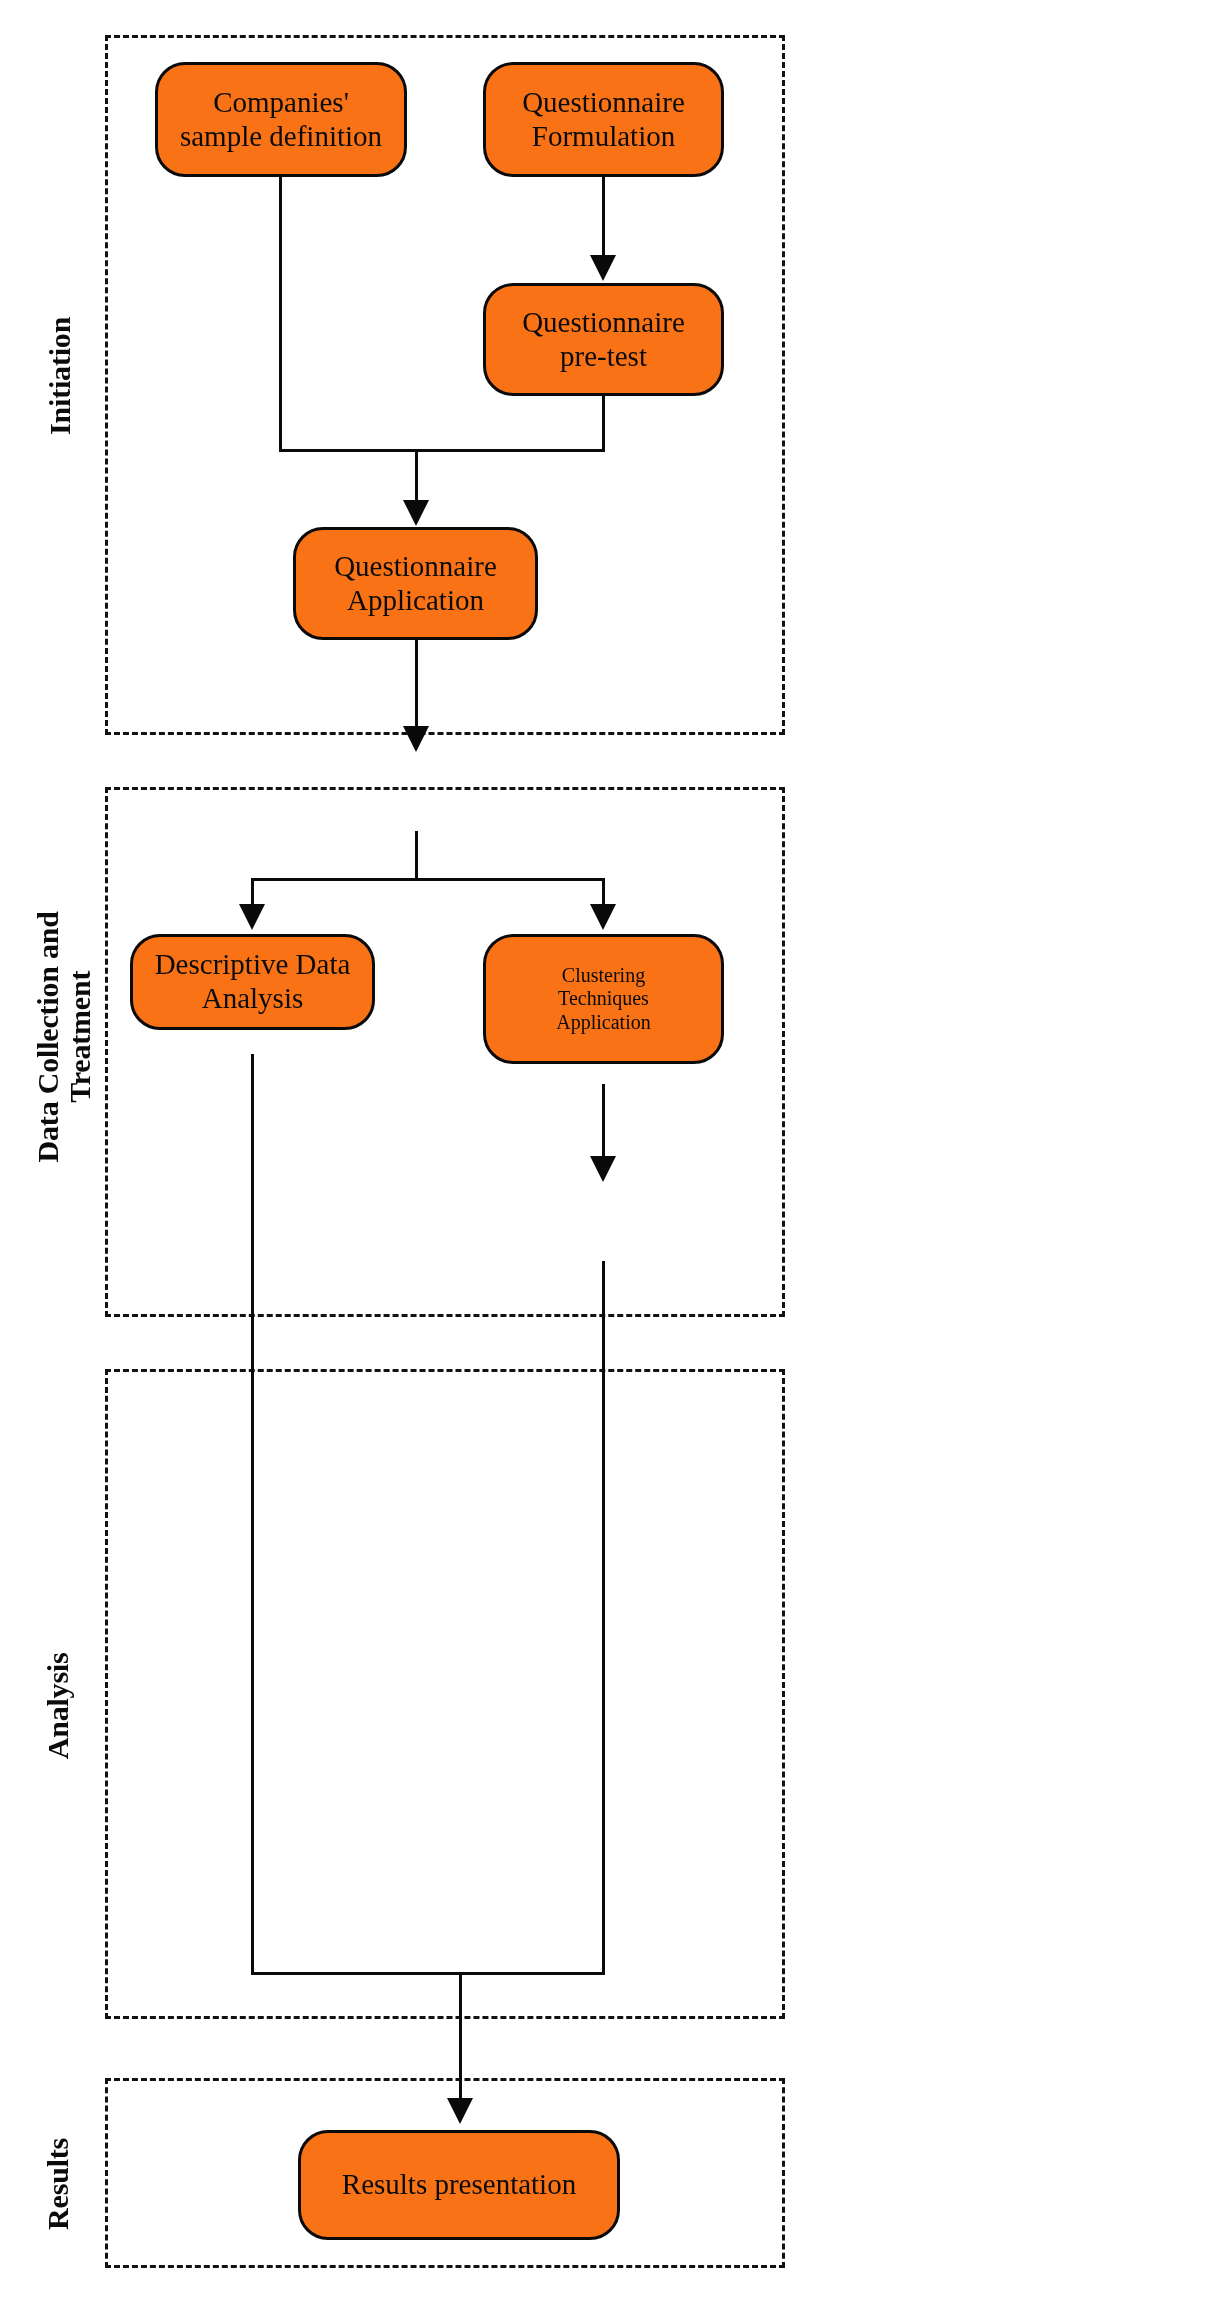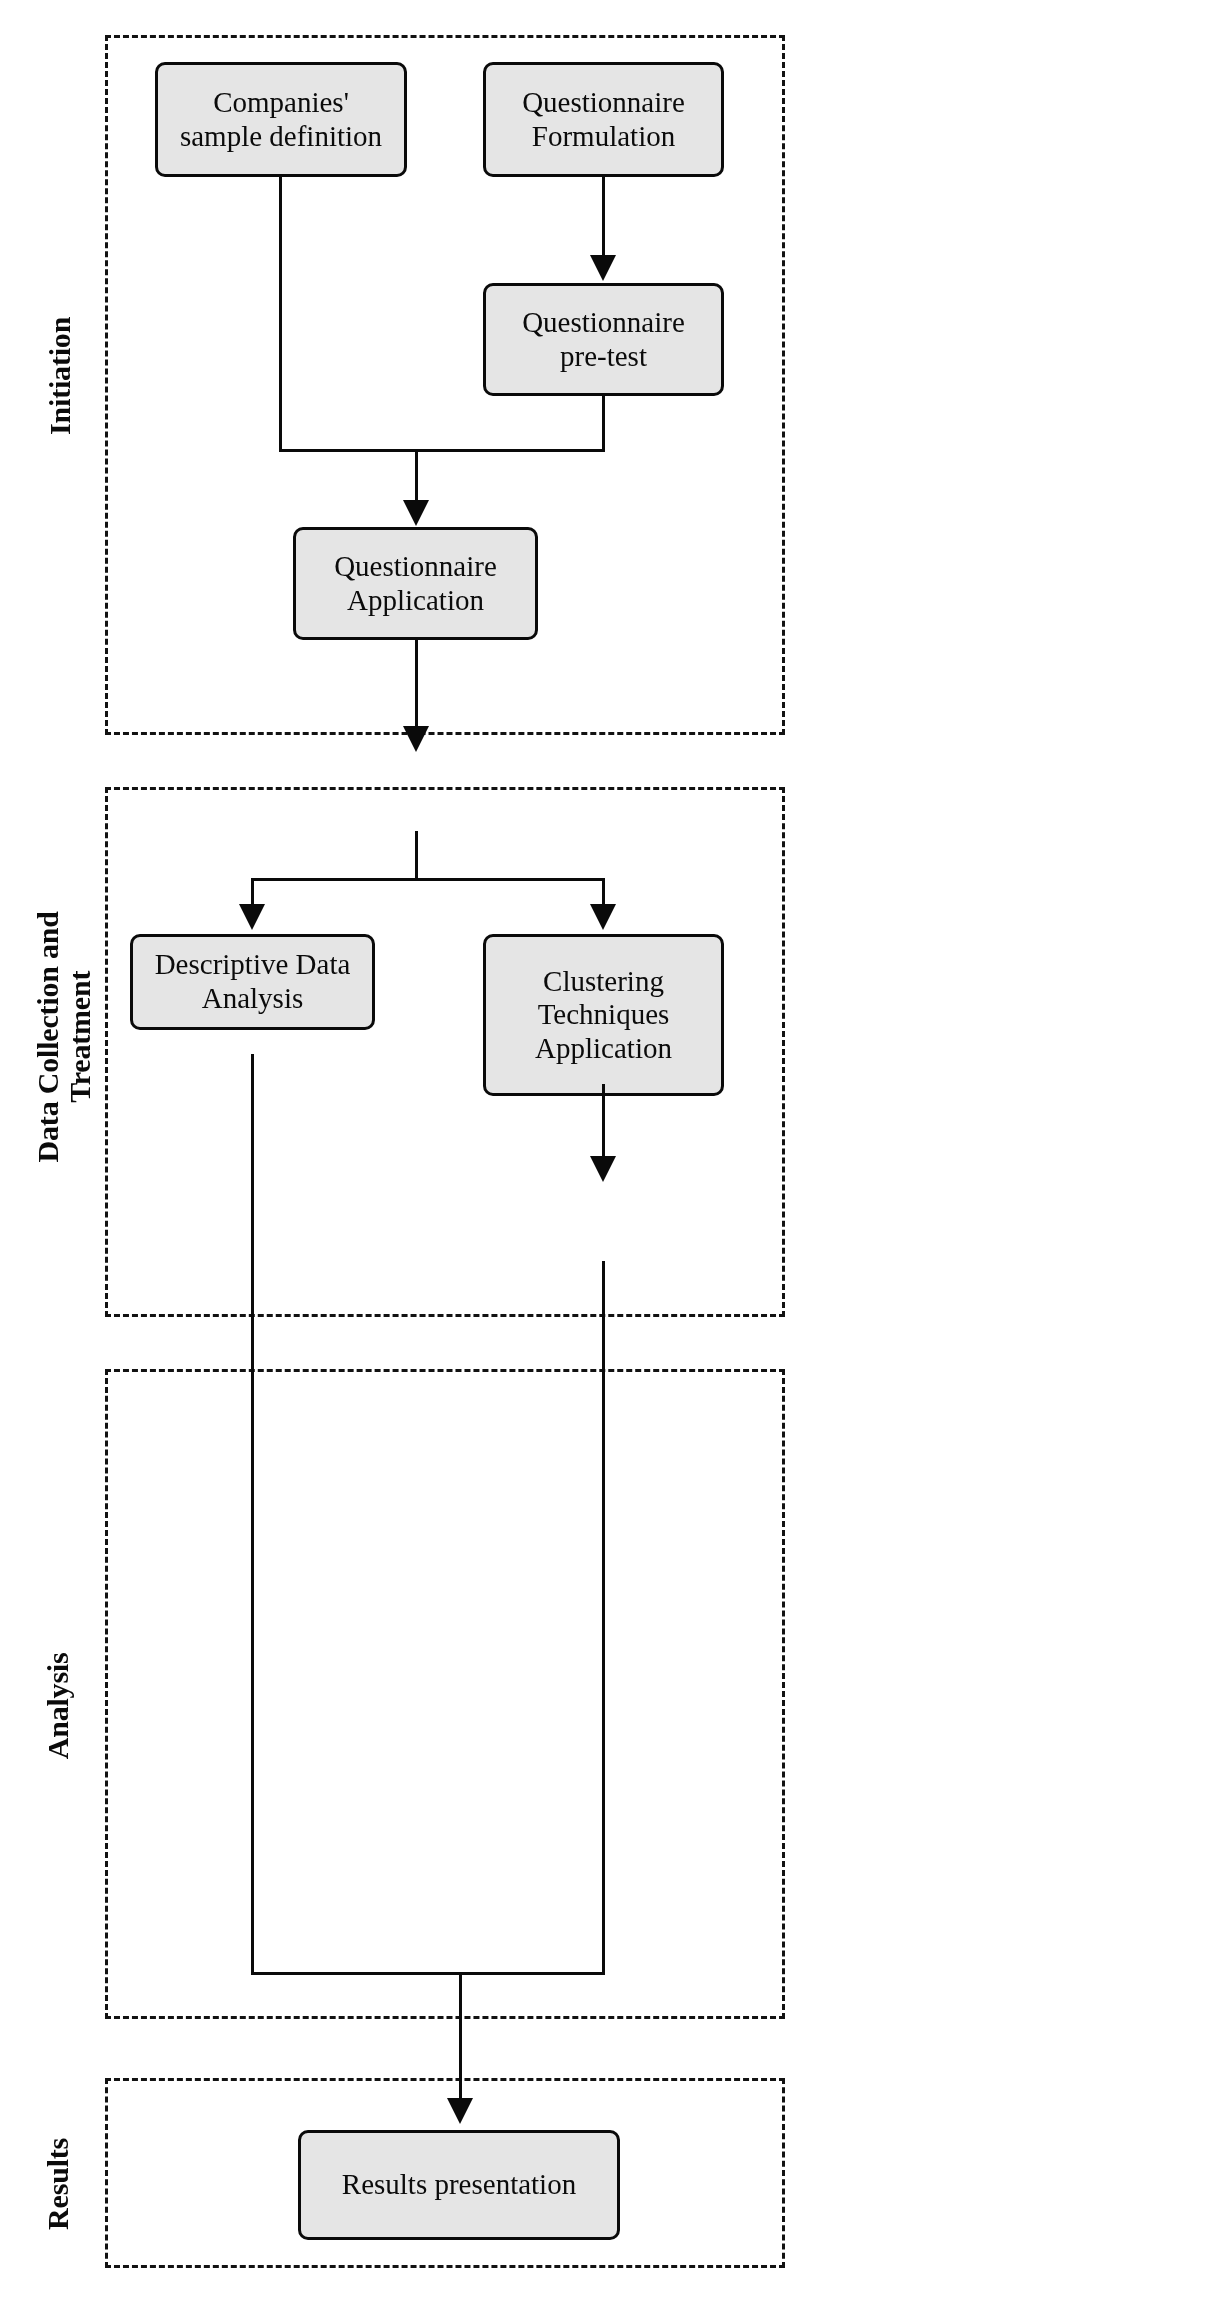--- a/index.html
+++ b/index.html
@@ -40,22 +40,22 @@
     transform-origin: center center;
     transform: rotate(-90deg);
     letter-spacing: -0.2px;
   }
 
   
   .node {
     position: absolute;
     box-sizing: border-box;
     border: 3.2px solid #0a0a0a;
-    border-radius: 10px;
-    background: #e5e5e5;
+    border-radius: 30px;
+    background: #f97316;
     display: flex;
     align-items: center;
     justify-content: center;
     text-align: center;
     line-height: 1.16;
     color: #0b0b0b;
     padding: 2px 8px;
     white-space: pre-line;
   }
 
@@ -112,21 +112,21 @@
   <div class="node" style="left:483px; top:283px; width:241px; height:113px; font-size:29px;">Questionnaire
 pre-test</div>
 
   <div class="node" style="left:293px; top:527px; width:245px; height:113px; font-size:29px;">Questionnaire
 Application</div>
 
 
   <div class="node" style="left:130px; top:934px; width:245px; height:96px; font-size:29px;">Descriptive Data
 Analysis</div>
 
-  <div class="node" style="left:483px; top:934px; width:241px; height:162px; font-size:29px;">Clustering
+  <div class="node" style="left:483px; top:934px; width:241px; height:130px; font-size:20px;">Clustering
 Techniques
 Application</div>
 
 
   <div class="node" style="left:298px; top:2130px; width:322px; height:110px; font-size:29px;">Results presentation</div>
 
   <div class="vline" style="left:602px; top:177px; height:82px;"></div>
   <div class="arrowhead" style="left:590px; top:255px;"></div>
 
   <div class="vline" style="left:279px; top:177px; height:273px;"></div>

